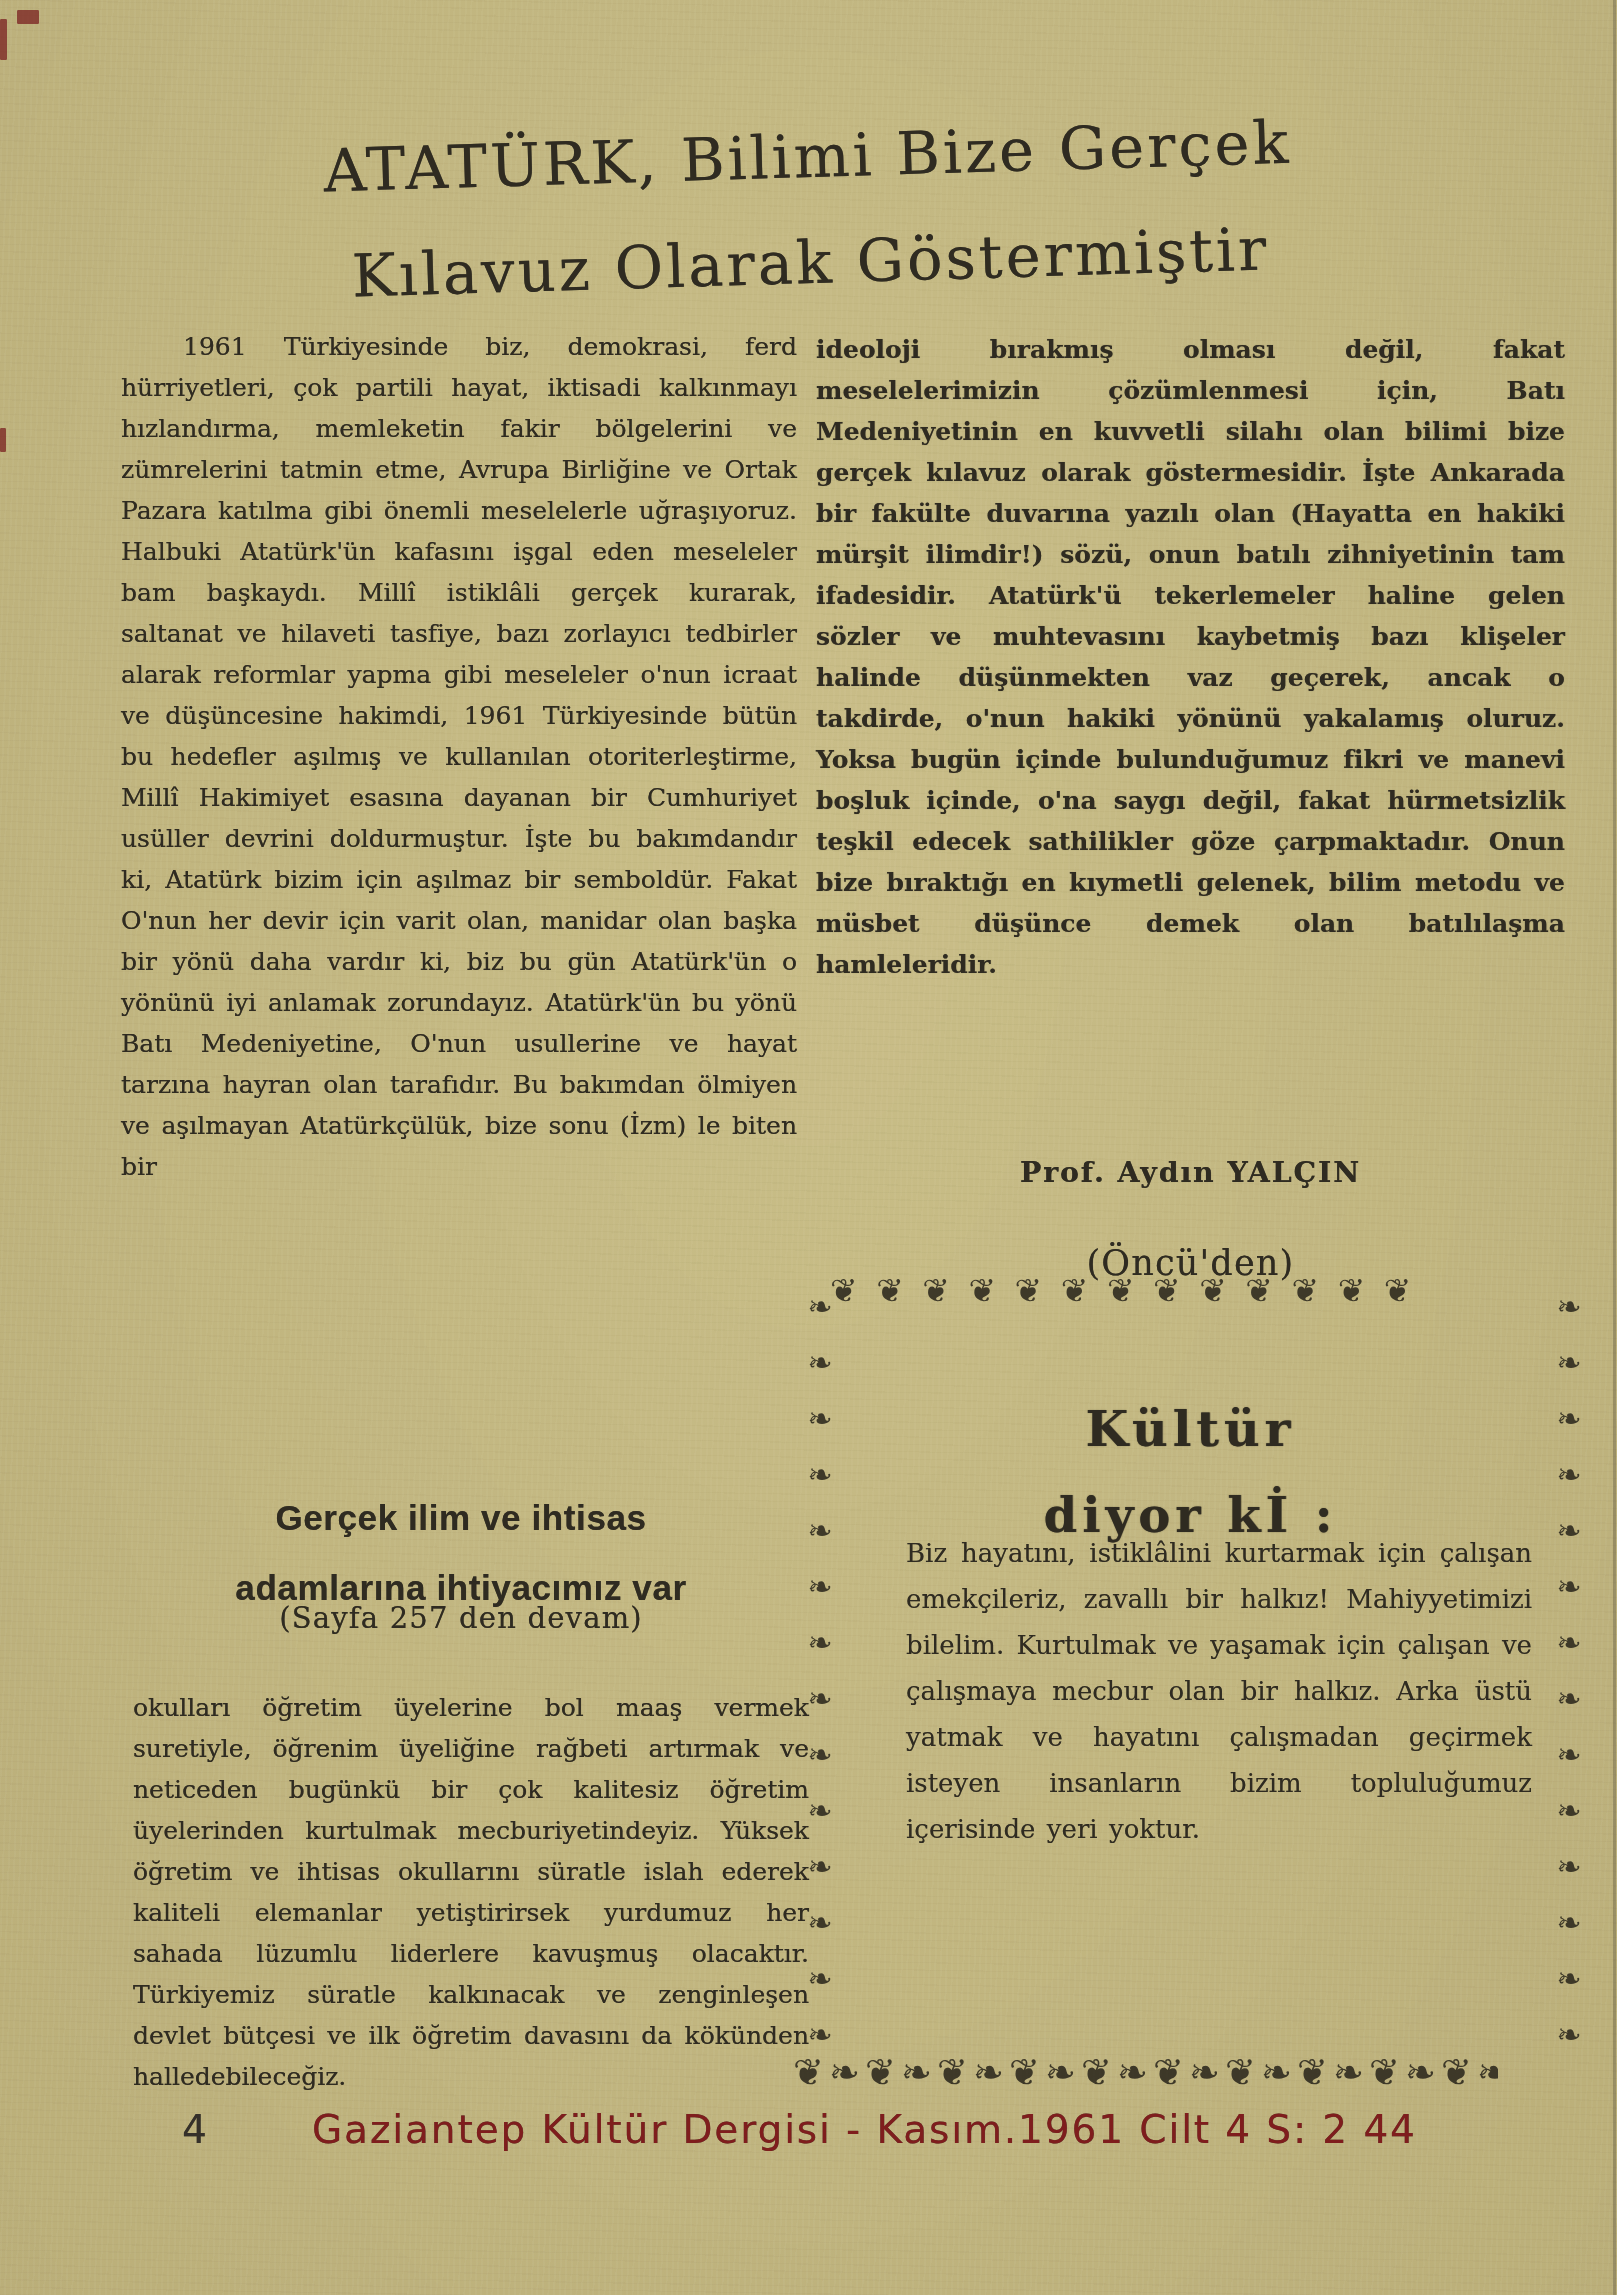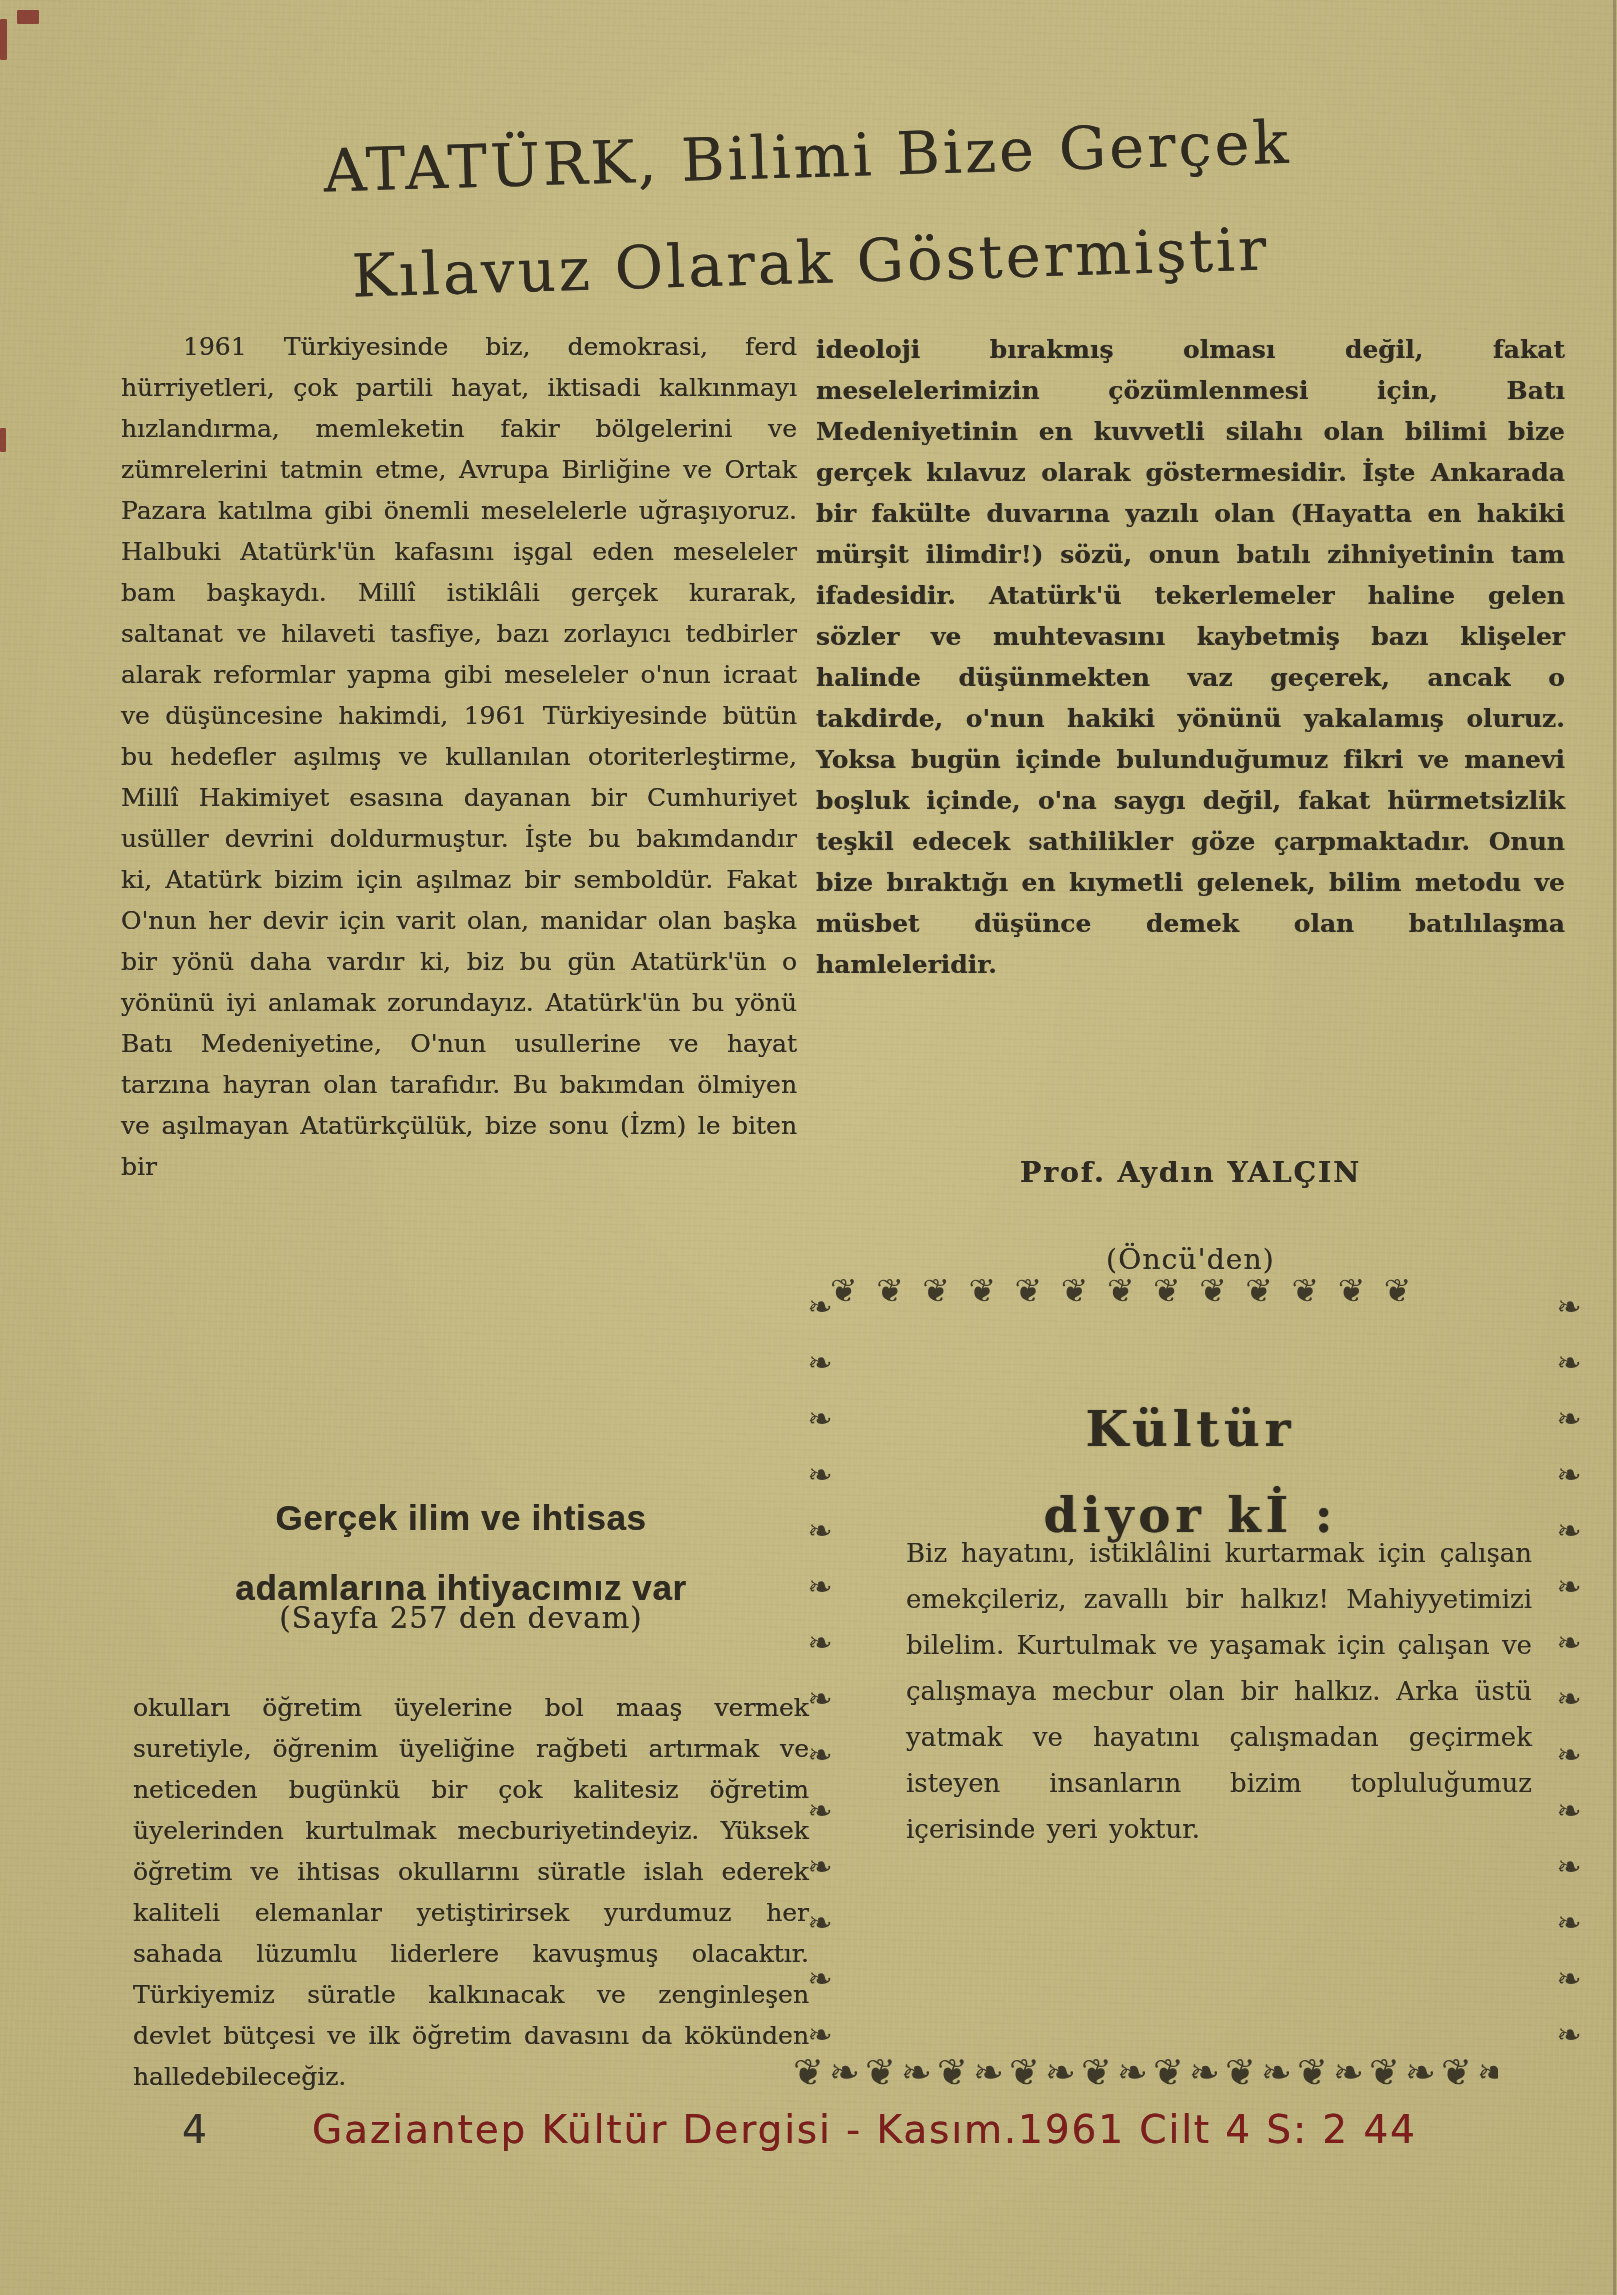--- a/index.html
+++ b/index.html
@@ -49,21 +49,21 @@
     left:93px; top:1601px; width:736px; text-align:center;
     font-size:29px; letter-spacing:1.2px;
   }
 
   .author{
     left:816px; top:1155px; width:749px; text-align:center;
     font-size:28.4px; font-weight:700; letter-spacing:1.9px;
   }
   .source{
     left:816px; top:1243px; width:749px; text-align:center;
-    font-size:28px; letter-spacing:1.2px;
+    font-size:35px; letter-spacing:1.2px;
   }
 
   
   .orn{ color:#2c281d; font-family:"DejaVu Sans", sans-serif; opacity:.88; }
   #orn-top{ left:830px; top:1271px; width:723px; font-size:33px; letter-spacing:18.5px; white-space:nowrap; overflow:hidden; }
   .orn-col{ width:40px; font-size:30px; line-height:56px; word-break:break-all; text-align:center; }
   #orn-left{ left:800px; top:1279px; height:774px; overflow:hidden; }
   #orn-right{ left:1549px; top:1279px; height:774px; overflow:hidden; }
   #orn-bottom{ left:793px; top:2051px; width:705px; font-size:37px; letter-spacing:5px; white-space:nowrap; overflow:hidden; }
 

